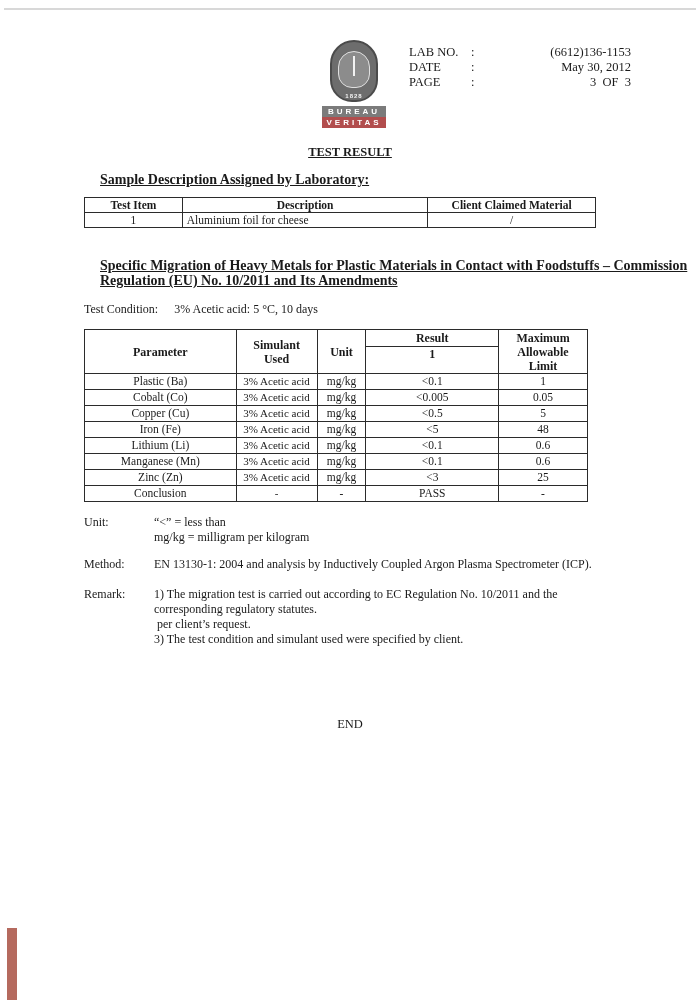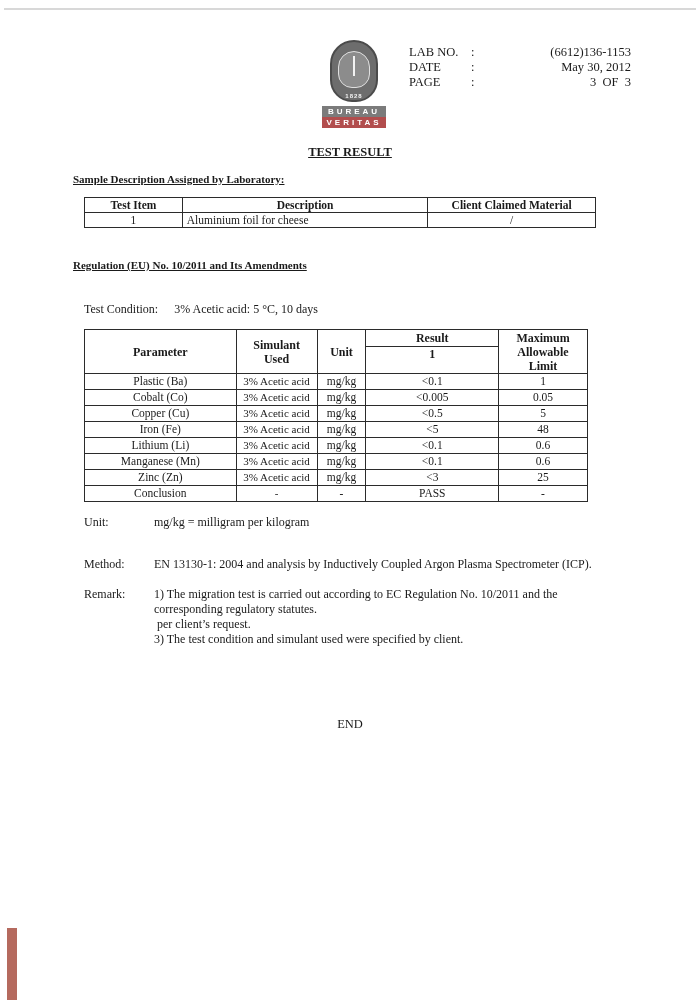--- a/index.html
+++ b/index.html
@@ -22,21 +22,21 @@
   .brand-bottom { background: #b24d4d; margin-top: 0; }
 
   
   .meta { left: 409px; top: 45px; font-size: 12.5px; line-height: 15px; }
   .meta-row { display: flex; width: 222px; }
   .meta-label { width: 62px; }
   .meta-colon { width: 30px; }
   .meta-value { flex: 1; text-align: right; }
 
   .title { left: 0; width: 700px; top: 145px; text-align: center; font-weight: bold; font-size: 12.5px; text-decoration: underline; }
-  .section-head { left: 73px; font-weight: bold; font-size: 11px; text-decoration: underline; line-height: 15px; }
+  .section-head { left: 100px; font-weight: bold; font-size: 14px; text-decoration: underline; line-height: 15px; }
 
   table { border-collapse: collapse; font-size: 11.5px; }
   td, th { border: 1px solid #2b2b2b; padding: 0 4px; line-height: 14px; }
   .sample-table { left: 84px; top: 197px; width: 512px; }
   .sample-table th { font-weight: bold; text-align: center; }
 
   .results-table { left: 84px; top: 329px; width: 504px; border: 1.5px solid #2b2b2b; }
   .results-table th { font-weight: bold; text-align: center; font-size: 12px; line-height: 14px; }
   .results-table td { text-align: center; line-height: 15px; }
   .results-table td.sim { font-size: 11px; }
@@ -101,20 +101,21 @@
   <tbody>
     <tr>
       <td style="text-align:center">1</td>
       <td>Aluminium foil for cheese</td>
       <td style="text-align:center">/</td>
     </tr>
   </tbody>
 </table>
 
 <div class="abs section-head" style="top:258px">
+  <div>Specific Migration of Heavy Metals for Plastic Materials in Contact with Foodstuffs – Commission</div>
   <div>Regulation (EU) No. 10/2011 and Its Amendments</div>
 </div>
 
 <div class="abs text" style="top:302px; left:84px">
   <span>Test Condition:</span>
   <span style="display:inline-block;width:10px"></span>
   <span>3% Acetic acid: 5 °C, 10 days</span>
 </div>
 
 <table class="abs results-table">
@@ -193,20 +194,21 @@
         <td>-</td>
         <td>PASS</td>
         <td>-</td>
       </tr>
     </tbody>
 </table>
 
 <div class="abs text" style="top:515px; left:0; width:700px; height:32px">
   <span class="label">Unit:</span>
   <div class="val">
+    <div>“&lt;” = less than</div>
     <div>mg/kg = milligram per kilogram</div>
   </div>
 </div>
 
 <div class="abs text" style="top:557px; left:0; width:700px; height:16px">
   <span class="label">Method:</span>
   <div class="val" style="width:540px">EN 13130-1: 2004 and analysis by Inductively Coupled Argon Plasma Spectrometer (ICP).</div>
 </div>
 
 <div class="abs text" style="top:587px; left:0; width:690px; height:80px">

